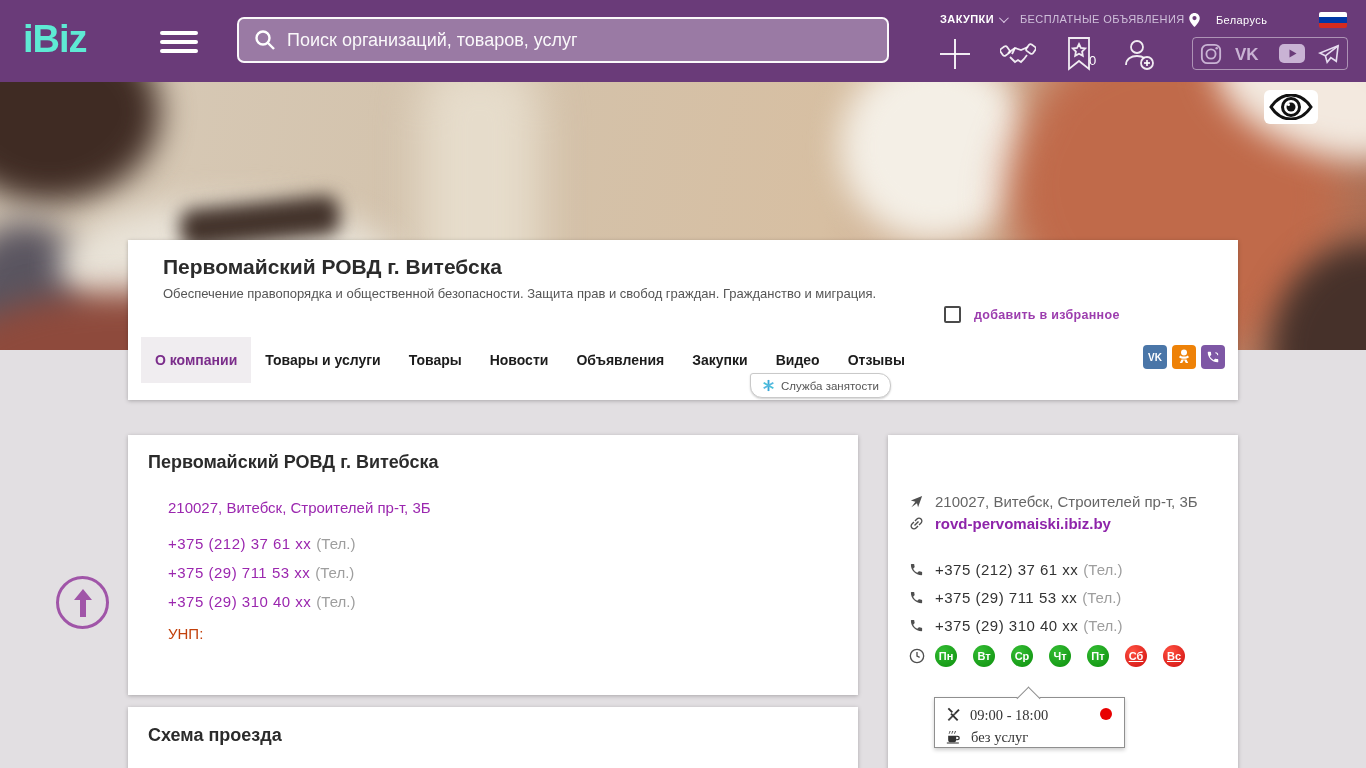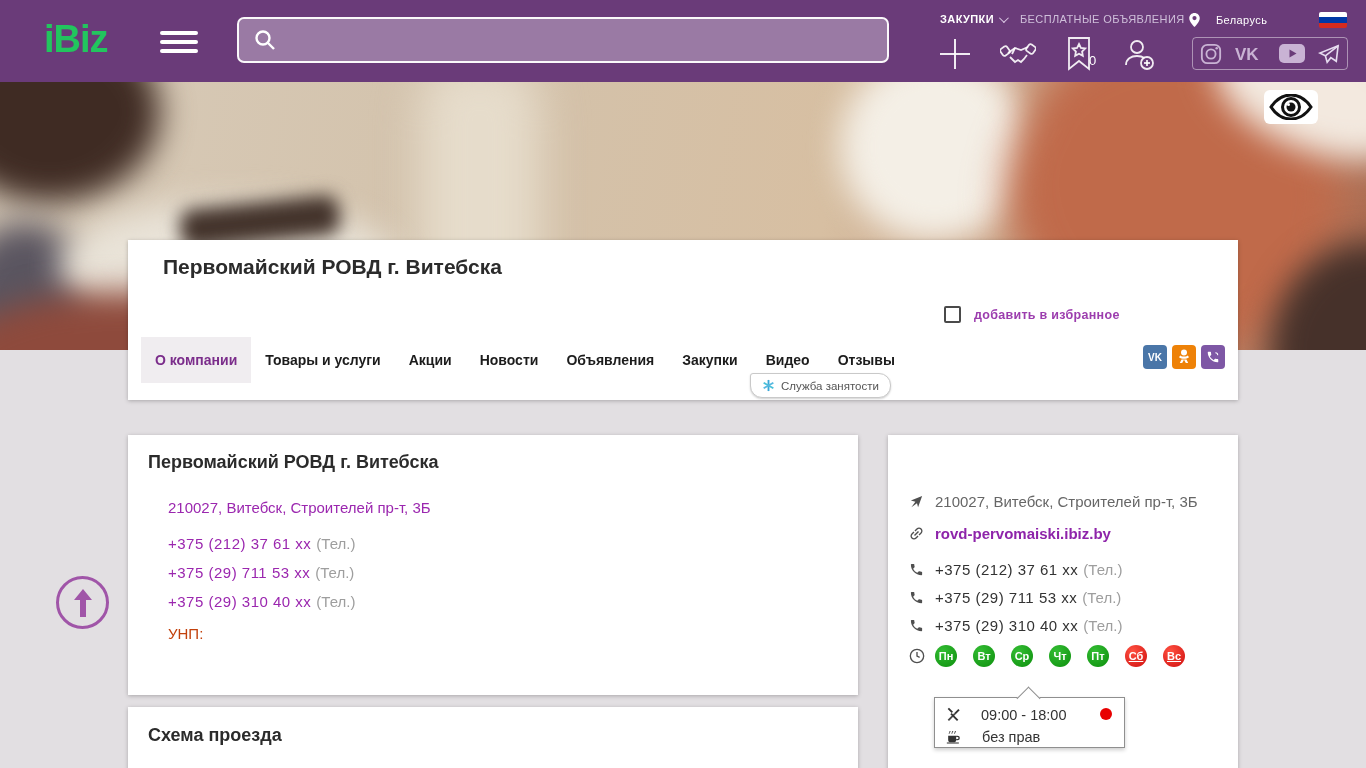--- a/index.html
+++ b/index.html
@@ -1,21 +1,21 @@
 <!DOCTYPE html>
 <html><head>
 <meta charset="utf-8">
 <style>
   * { margin:0; padding:0; box-sizing:border-box; }
   html,body { width:1366px; height:768px; overflow:hidden; }
   body { position:relative; background:#e2dfe2; font-family:"Liberation Sans", sans-serif; }
 
   
   #header { position:absolute; left:0; top:0; width:1366px; height:82px; background:#6a3b79; z-index:20; }
-  .logo { position:absolute; left:44px; top:18px; font-size:38px; font-weight:bold; color:#22c55e; letter-spacing:-1px; }
+  .logo { position:absolute; left:23px; top:18px; font-size:38px; font-weight:bold; color:#5eead4; letter-spacing:-1px; }
   .hamburger { position:absolute; left:160px; top:31px; width:38px; height:22px; cursor:pointer; }
   .hamburger i { display:block; height:4px; background:#fff; border-radius:2px; margin-bottom:5px; }
   .searchbar { position:absolute; left:237px; top:17px; width:652px; height:46px; background:rgba(255,255,255,.32); border:2px solid rgba(255,255,255,.95); border-radius:7px; display:flex; align-items:center; }
   .searchbar svg { margin:0 10px 0 14px; flex:none; }
   .searchbar input { flex:1; background:transparent; border:none; outline:none; color:#fff; font-size:18px; font-family:inherit; }
   .searchbar input::placeholder { color:rgba(255,255,255,.95); }
   .toprow { position:absolute; top:13px; font-size:11px; letter-spacing:.4px; }
   #lnk-zakupki { left:940px; color:#fff; font-weight:bold; }
   #lnk-freeads { left:1020px; color:#cfbfda; }
   #lnk-geo { left:1189px; color:#fff; display:flex; align-items:center; gap:16px; }
@@ -82,21 +82,21 @@
   #c-address .t { color:#666; }
   #c-site .t { color:#8e24aa; font-weight:bold; cursor:pointer; }
   .cphone .num { color:#333; letter-spacing:.5px; }
   .cphone .typ { color:#9e9e9e; margin-left:5px; }
   #c-days { top:210px; }
   .daybadge { width:22px; height:22px; border-radius:50%; color:#fff; font-size:11px; font-weight:bold; display:flex; align-items:center; justify-content:center; margin-right:6px; cursor:pointer; }
   .day-open { background:radial-gradient(circle at 35% 28%, #33bd33, #0d8f0d); }
   .day-closed { background:radial-gradient(circle at 35% 28%, #ff5040, #cf0f0f);text-decoration:underline; }
   #sched-caret { position:absolute; left:1020px; top:690px; width:17px; height:17px; background:#fff; border-left:1.5px solid #8f8f8f; border-top:1.5px solid #8f8f8f; transform:rotate(45deg); z-index:26; }
   #sched-tip { position:absolute; left:934px; top:697px; width:191px; height:51px; background:#fff; border:1.5px solid #8f8f8f; box-shadow:0 2px 4px rgba(0,0,0,.2); z-index:25; padding:6px 10px 0 10px; }
-  .srow { display:flex; align-items:center; gap:20px; height:22px; }
+  .srow { display:flex; align-items:center; gap:9px; height:22px;font-family:Liberation Serif, serif; }
   .srow .t { font-size:14.5px; color:#333; }
   #red-dot { position:absolute; right:12px; top:10px; width:12px; height:12px; border-radius:50%; background:#e80000; }
 
   #back-top { position:absolute; left:56px; top:576px; width:53px; height:53px; border-radius:50%; border:3px solid #a055a8; display:flex; align-items:center; justify-content:center; cursor:pointer; }
 </style>
 </head>
 <body>
 
 <div id="header">
   <div class="logo">iBiz</div>
@@ -104,20 +104,21 @@
       <i></i>
       <i></i>
       <i></i>
     </div>
 
   <div class="searchbar">
     <svg width="24" height="24" viewBox="0 0 24 24" fill="none" stroke="#fff" stroke-width="2.4">
         <circle cx="10" cy="10" r="6.5"></circle>
         <line x1="15" y1="15" x2="21" y2="21"></line>
       </svg>
+    <input type="text" placeholder="Поиск организаций, товаров, услуг" style="">
   </div>
 
   <div class="toprow" id="lnk-zakupki" style="position:absolute;">
     <span>ЗАКУПКИ</span><span class="chev"></span>
   </div>
   <div class="toprow" id="lnk-freeads" style="position:absolute;text-align:right;">
     <span>БЕСПЛАТНЫЕ ОБЪЯВЛЕНИЯ</span>
   </div>
   <div class="toprow" id="lnk-geo" style="position:absolute;">
     <svg width="11" height="14" viewBox="0 0 12 16" fill="#fff">
@@ -207,28 +208,29 @@
   <svg width="44" height="26" viewBox="0 0 44 26">
     <path d="M2 13C8 4 16 1 22 1s14 3 20 12c-6 9-14 12-20 12S8 22 2 13z" fill="none" stroke="#111" stroke-width="3"></path>
     <circle cx="22" cy="13" r="8.5" fill="none" stroke="#111" stroke-width="3"></circle>
     <circle cx="22" cy="13" r="4.5" fill="#111"></circle>
     <circle cx="19.5" cy="10.5" r="1.5" fill="#fff"></circle>
   </svg>
 </div>
 
 <div class="card" id="main-card">
   <div id="company-title">Первомайский РОВД г. Витебска</div>
+  <div id="company-desc">Обеспечение правопорядка и общественной безопасности. Защита прав и свобод граждан. Гражданство и миграция.</div>
   <div id="fav">
     <span class="box"></span>
     <span class="lbl">добавить в избранное</span>
   </div>
   <div id="tabs">
     <span class="tab active">О компании</span>
     <span class="tab">Товары и услуги</span>
-    <span class="tab">Акции</span>
+    <span class="tab">Товары</span>
     <span class="tab">Новости</span>
     <span class="tab">Объявления</span>
     <span class="tab">Закупки</span>
     <span class="tab">Видео</span>
     <span class="tab">Отзывы</span>
   </div>
 </div>
 
 <div id="tab-social">
   <span class="tsq" style="background:#4a76a8;">VK</span>
@@ -278,21 +280,21 @@
 
   <div class="crow" id="c-address" style="top:58px;">
     <span class="ic">
         <svg width="15" height="15" viewBox="0 0 24 24" fill="#4f4f4f">
           <path d="M21 3L3 10.5l7.2 1.8L3.8 21l9-6.3L14.5 21z"></path>
         </svg>
       </span>
     <span class="t">210027, Витебск, Строителей пр-т, 3Б</span>
   </div>
 
-  <div class="crow" id="c-site" style="top:90px;justify-content:center;">
+  <div class="crow" id="c-site" style="top:80px;justify-content:center;">
     <span class="ic">
         <svg width="17" height="17" viewBox="0 0 24 24" fill="#4f4f4f" transform="rotate(-45)">
           <path d="M3.9 12c0-1.71 1.39-3.1 3.1-3.1h4V7H7c-2.76 0-5 2.24-5 5s2.24 5 5 5h4v-1.9H7c-1.71 0-3.1-1.39-3.1-3.1zm4.1 1h8v-2H8v2zm9-6h-4v1.9h4c1.71 0 3.1 1.39 3.1 3.1s-1.39 3.1-3.1 3.1h-4V17h4c2.76 0 5-2.24 5-5s-2.24-5-5-5z"></path>
         </svg>
       </span>
     <span class="t">rovd-pervomaiski.ibiz.by</span>
   </div>
 
   <div class="crow cphone" style="top:126px;">
     <span class="ic">
@@ -346,21 +348,21 @@
       </svg>
     <span class="t">09:00 - 18:00</span>
   </div>
   <div class="srow">
     <svg width="17" height="16" viewBox="0 0 24 24" fill="none" stroke="#333" stroke-width="2">
         <path d="M4 10h12v6a4 4 0 0 1-4 4H8a4 4 0 0 1-4-4z" fill="#333" stroke="none"></path>
         <path d="M16 11h2a2.5 2.5 0 0 1 0 5h-2"></path>
         <path d="M7 3c0 2-1.5 2-1.5 4M11 3c0 2-1.5 2-1.5 4M15 3c0 2-1.5 2-1.5 4" stroke-width="1.4"></path>
         <path d="M2 21h18" stroke-width="1.6"></path>
       </svg>
-    <span class="t">без прав</span>
+    <span class="t">без услуг</span>
   </div>
   <span id="red-dot"></span>
 </div>
 
 <div id="back-top">
   <svg width="22" height="28" viewBox="0 0 22 28" fill="#a055a8">
       <path d="M11 0L2 11h6v17h6V11h6z"></path>
     </svg>
 </div>
 

